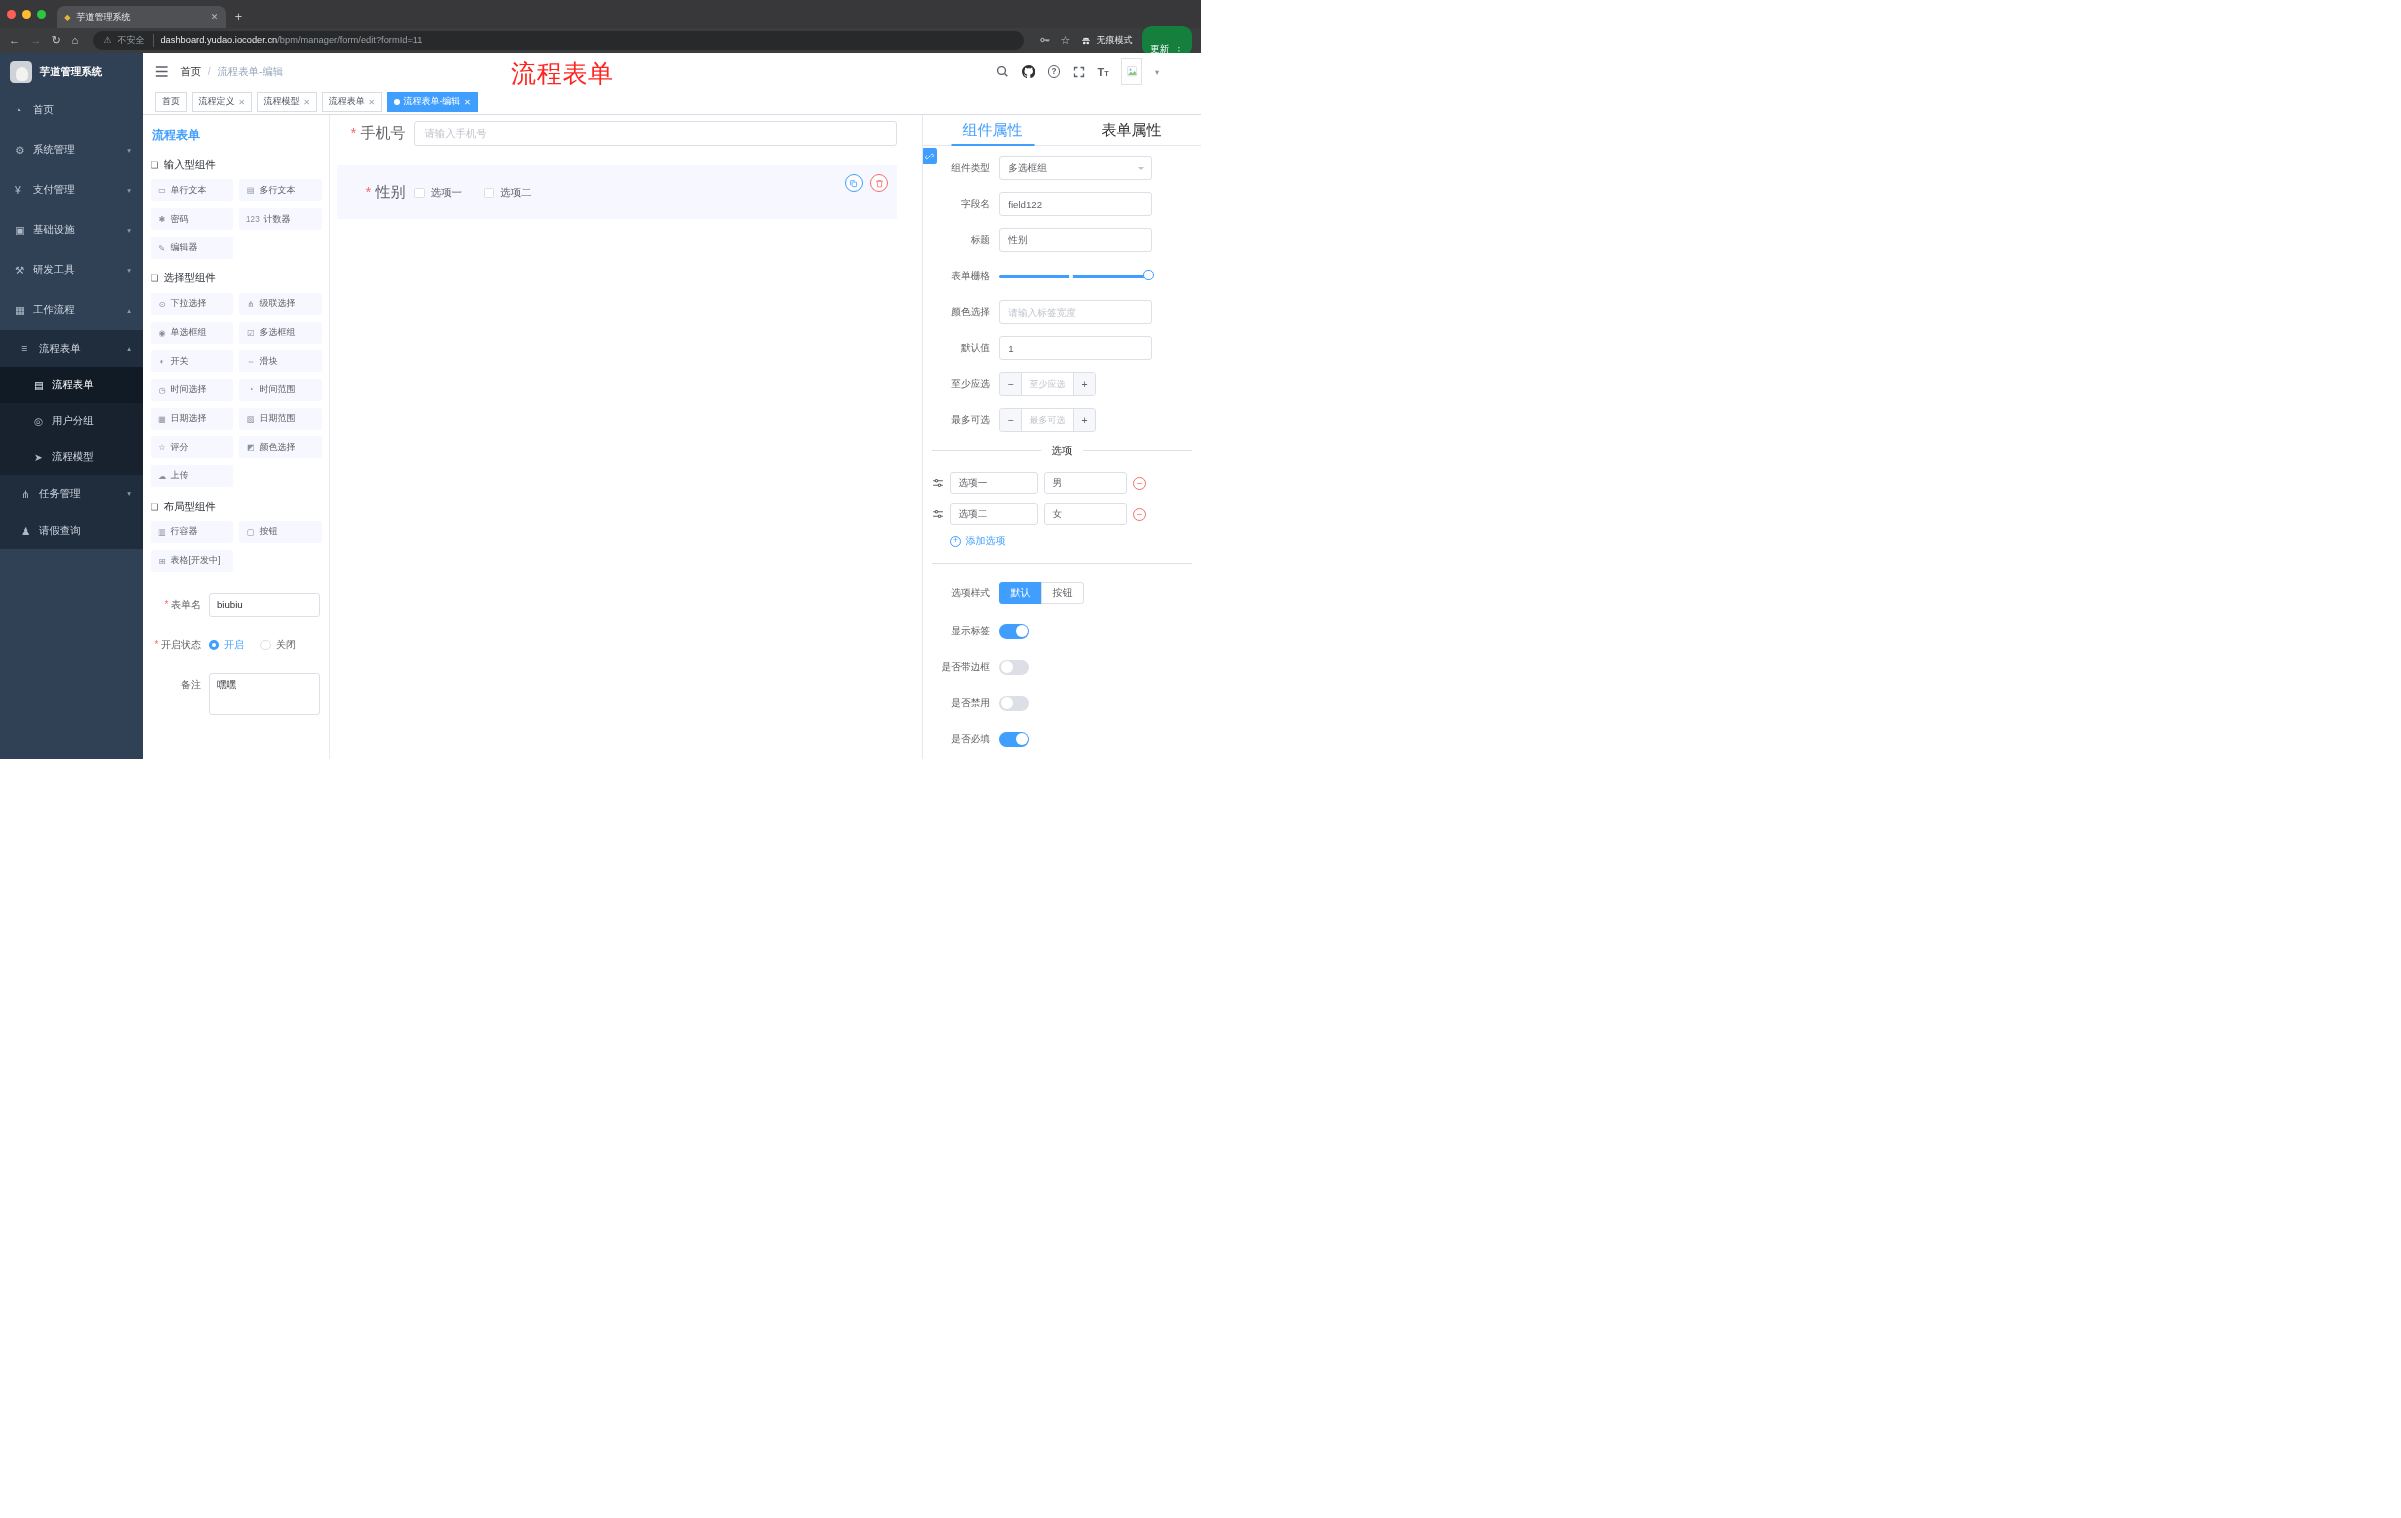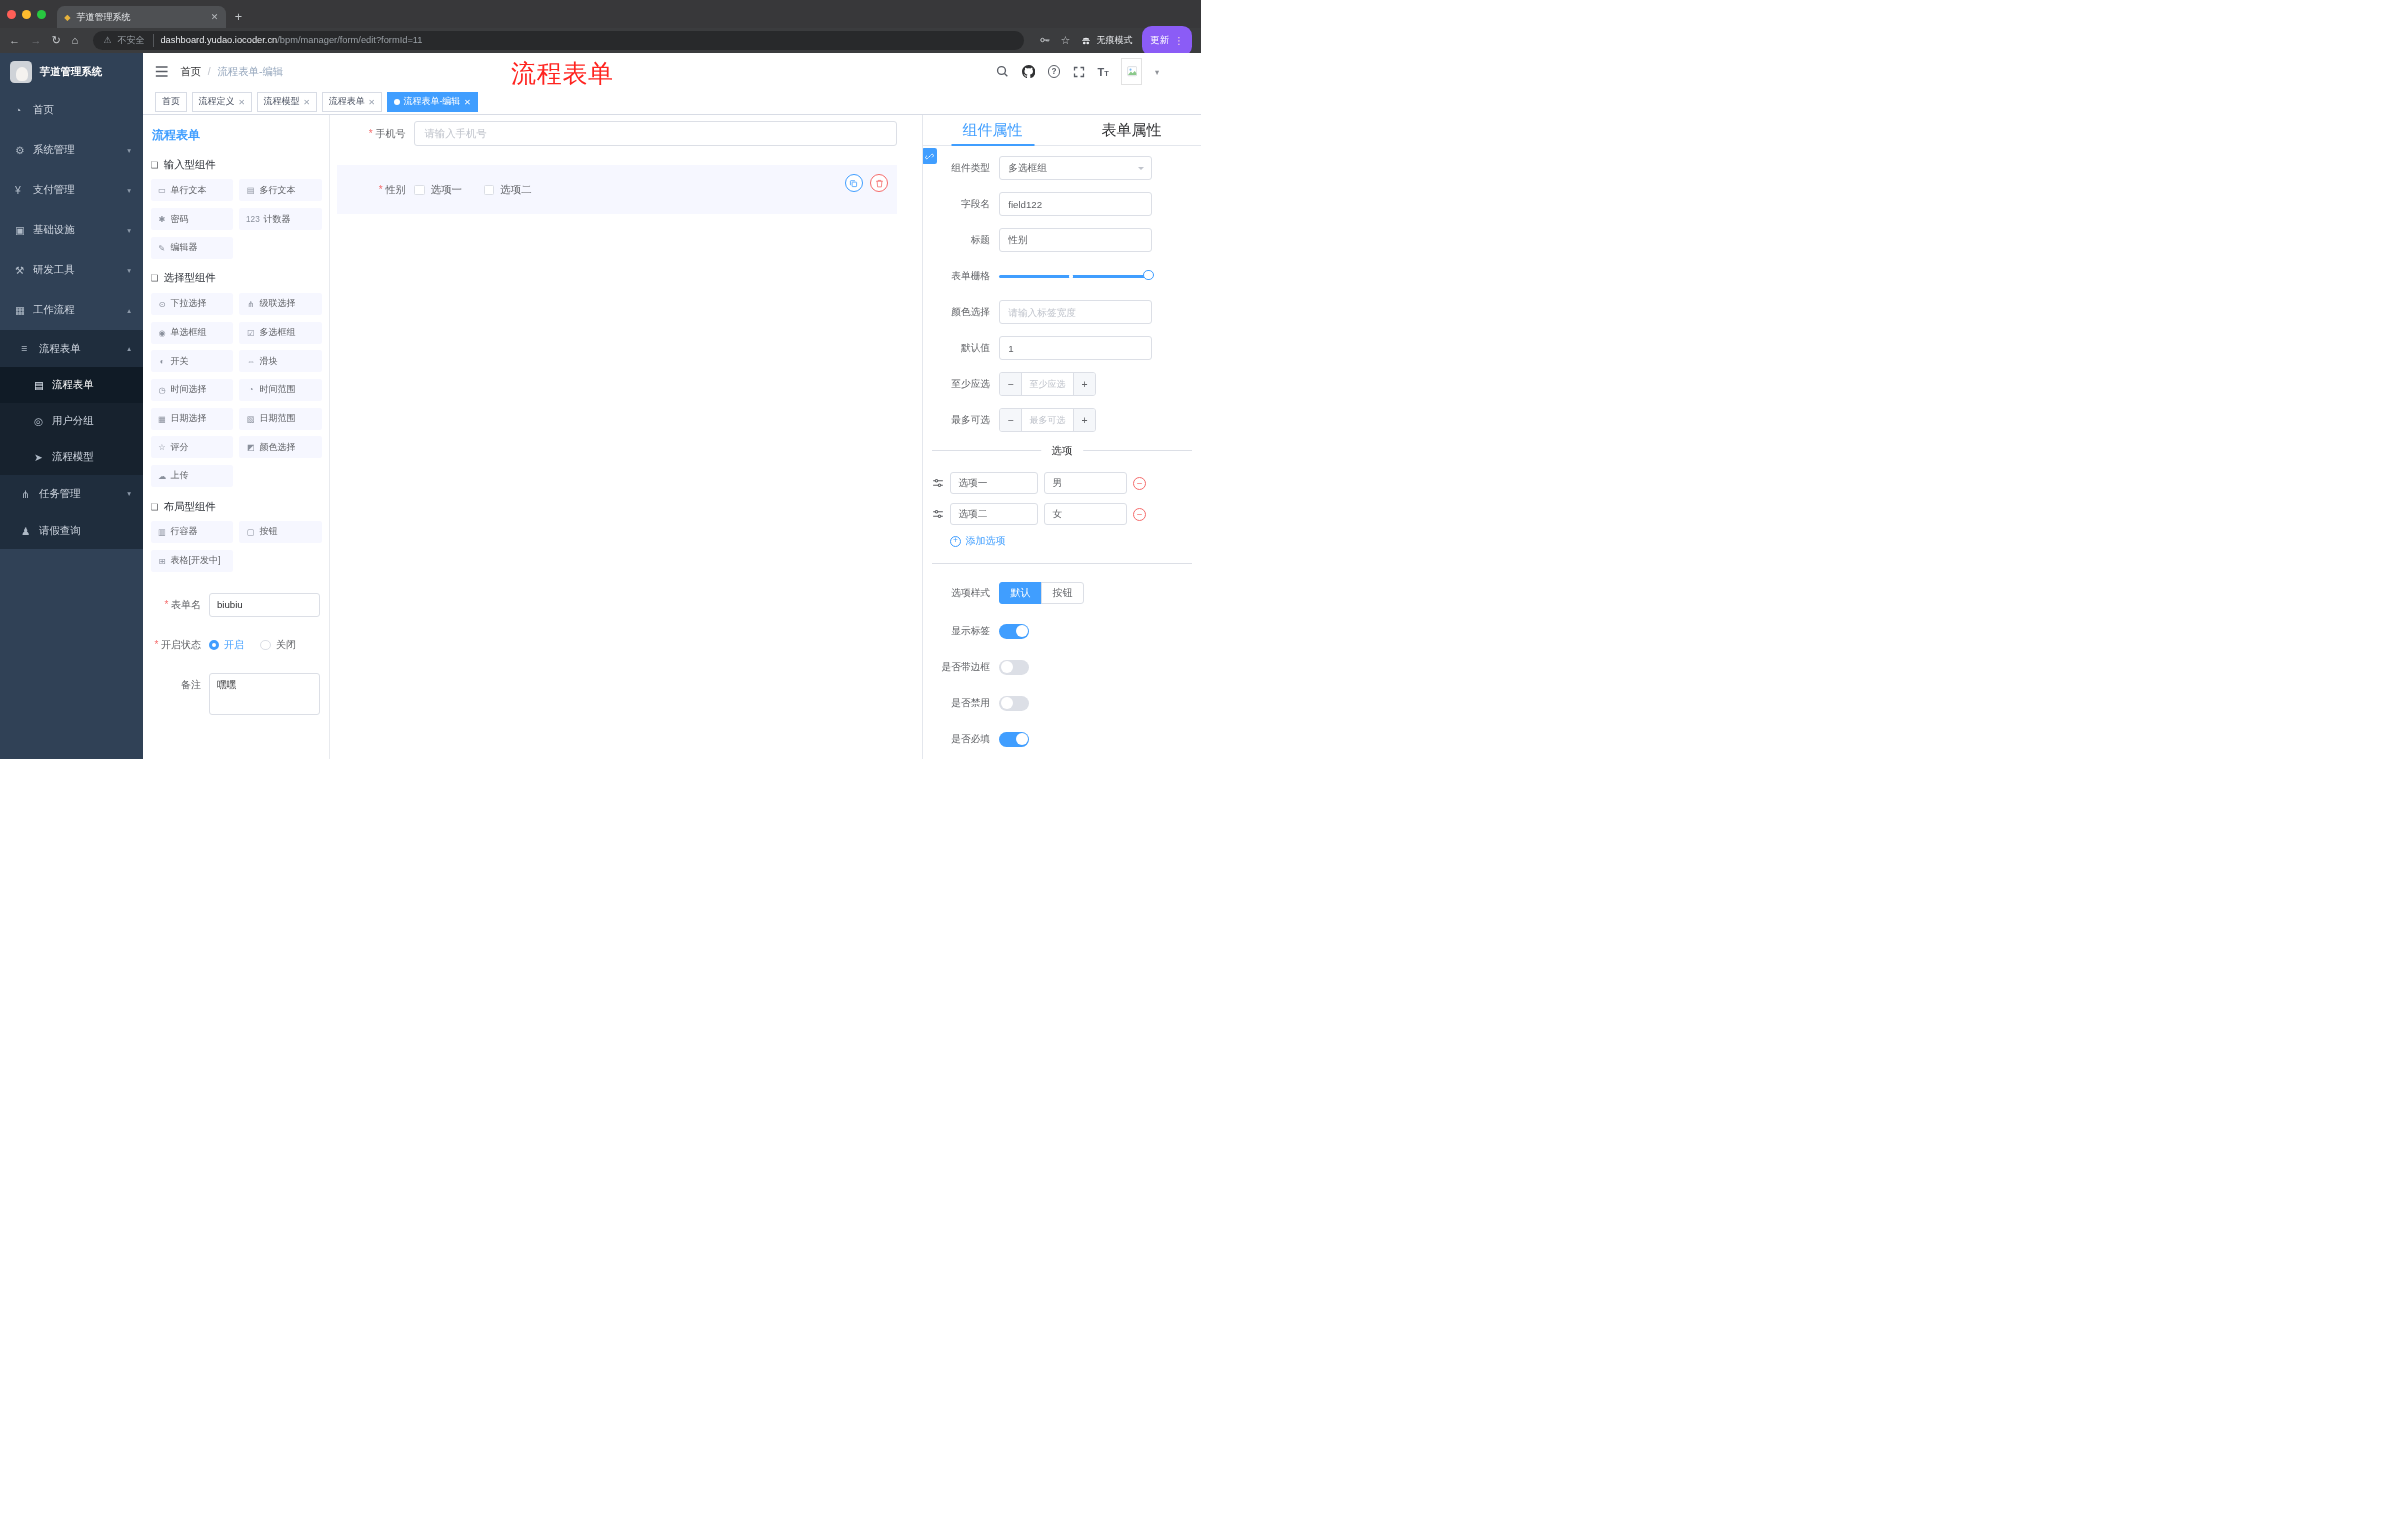--- a/index.html
+++ b/index.html
@@ -22,21 +22,21 @@
   .nicon{color:#c6c9cc;font-size:11px;line-height:1}
   .nicon.dis{color:#717478}
   .omnibox{flex:1;height:19.3px;background:#28292b;border-radius:9.7px;display:flex;align-items:center;padding:0 10.4px;gap:6px;margin:0 4.5px;min-width:0}
   .warn{color:#9aa0a6;font-size:9px}
   .nsec{color:#9aa0a6;font-size:9px;padding-right:9px;border-right:0.7px solid #55585c}
   .url{font-size:9.3px;white-space:nowrap;overflow:hidden}
   .url .dom{color:#e8eaed}
   .url .pth{color:#9aa0a6}
   .navr{display:flex;align-items:center;gap:9.7px}
   .incog{display:flex;align-items:center;gap:4.5px;color:#e8eaed;font-size:9px}
-  .updpill{height:30px;background:#8b5cf6;border-radius:9.7px;display:flex;align-items:center;gap:5.2px;padding:0 8.2px;color:#fff;font-size:9.3px}
+  .updpill{height:30px;background:#15803d;border-radius:9.7px;display:flex;align-items:flex-end;gap:5.2px;padding:0 8.2px;color:#fff;font-size:9.3px}
   .updpill .dots{font-size:9.7px;color:#ffd9d5}
 
   
   .app{flex:1;display:flex;min-height:0}
   .sidebar{width:143px;background:#304156;flex:none;display:flex;flex-direction:column;overflow:hidden}
   .logo{height:37px;display:flex;align-items:center;gap:7.4px;padding:0 10.4px;flex:none}
   .logo .ava{width:22px;height:22px;border-radius:4.5px;background:#cfd3d8;position:relative;overflow:hidden;flex:none}
   .logo .ava::after{content:"";position:absolute;left:5.2px;top:6.7px;width:12px;height:13.4px;border-radius:50% 50% 40% 40%;background:#f4f2ef}
   .logo .lt{color:#fff;font-size:10.4px;font-weight:bold;white-space:nowrap}
   .menu{flex:1}
@@ -102,21 +102,21 @@
   .rdot.on{border:3px solid #409eff}
   .ritem.on{color:#409eff}
 
   .canvas{flex:1;min-width:0;padding:6px 25px 0 7.4px;background:#fff}
   .ctools{display:flex;justify-content:flex-end;gap:15px;padding:4.5px 0 10.4px}
   .tbtn{display:flex;align-items:center;gap:3.7px;font-size:10px;color:#606266;cursor:pointer}
   .tbtn.red{color:#f56c6c}
   .ichk{color:#409eff;font-weight:bold;font-size:10.4px}
   .ichk::before{content:"✓"}
   .form-row{display:flex;align-items:center}
-  .flabel{width:77px;flex:none;text-align:right;padding-right:9px;font-size:10px;color:#606266;white-space:nowrap}
+  .flabel{width:77px;flex:none;text-align:right;padding-right:9px;font-size:15px;color:#606266;white-space:nowrap}
   .finput{flex:1;height:25px;border:0.7px solid #dcdfe6;border-radius:3px;padding:0 9px;font-size:10.4px;color:#303133;outline:none;min-width:0}
   .finput::placeholder,.minput::placeholder,.pinput::placeholder,.sinput::placeholder{color:#c0c4cc}
   .widget{position:relative;background:#f6f7ff;padding:18px 0 16.3px;margin-top:19.3px}
   .cbgroup{display:flex;gap:22px;align-items:center}
   .cbitem{display:flex;align-items:center;gap:6px;font-size:10.4px;color:#606266}
   .cb{width:10.4px;height:10.4px;border:0.7px solid #dcdfe6;border-radius:1.5px;background:#fff;flex:none}
   .wact{position:absolute;top:9px;right:9px;display:flex;gap:7.4px}
   .circle{width:18px;height:18px;border-radius:50%;background:#fff;display:flex;align-items:center;justify-content:center;border:0.7px solid;cursor:pointer}
   .circle.copy{border-color:#409eff;color:#409eff}
   .circle.del{border-color:#f56c6c;color:#f56c6c}

